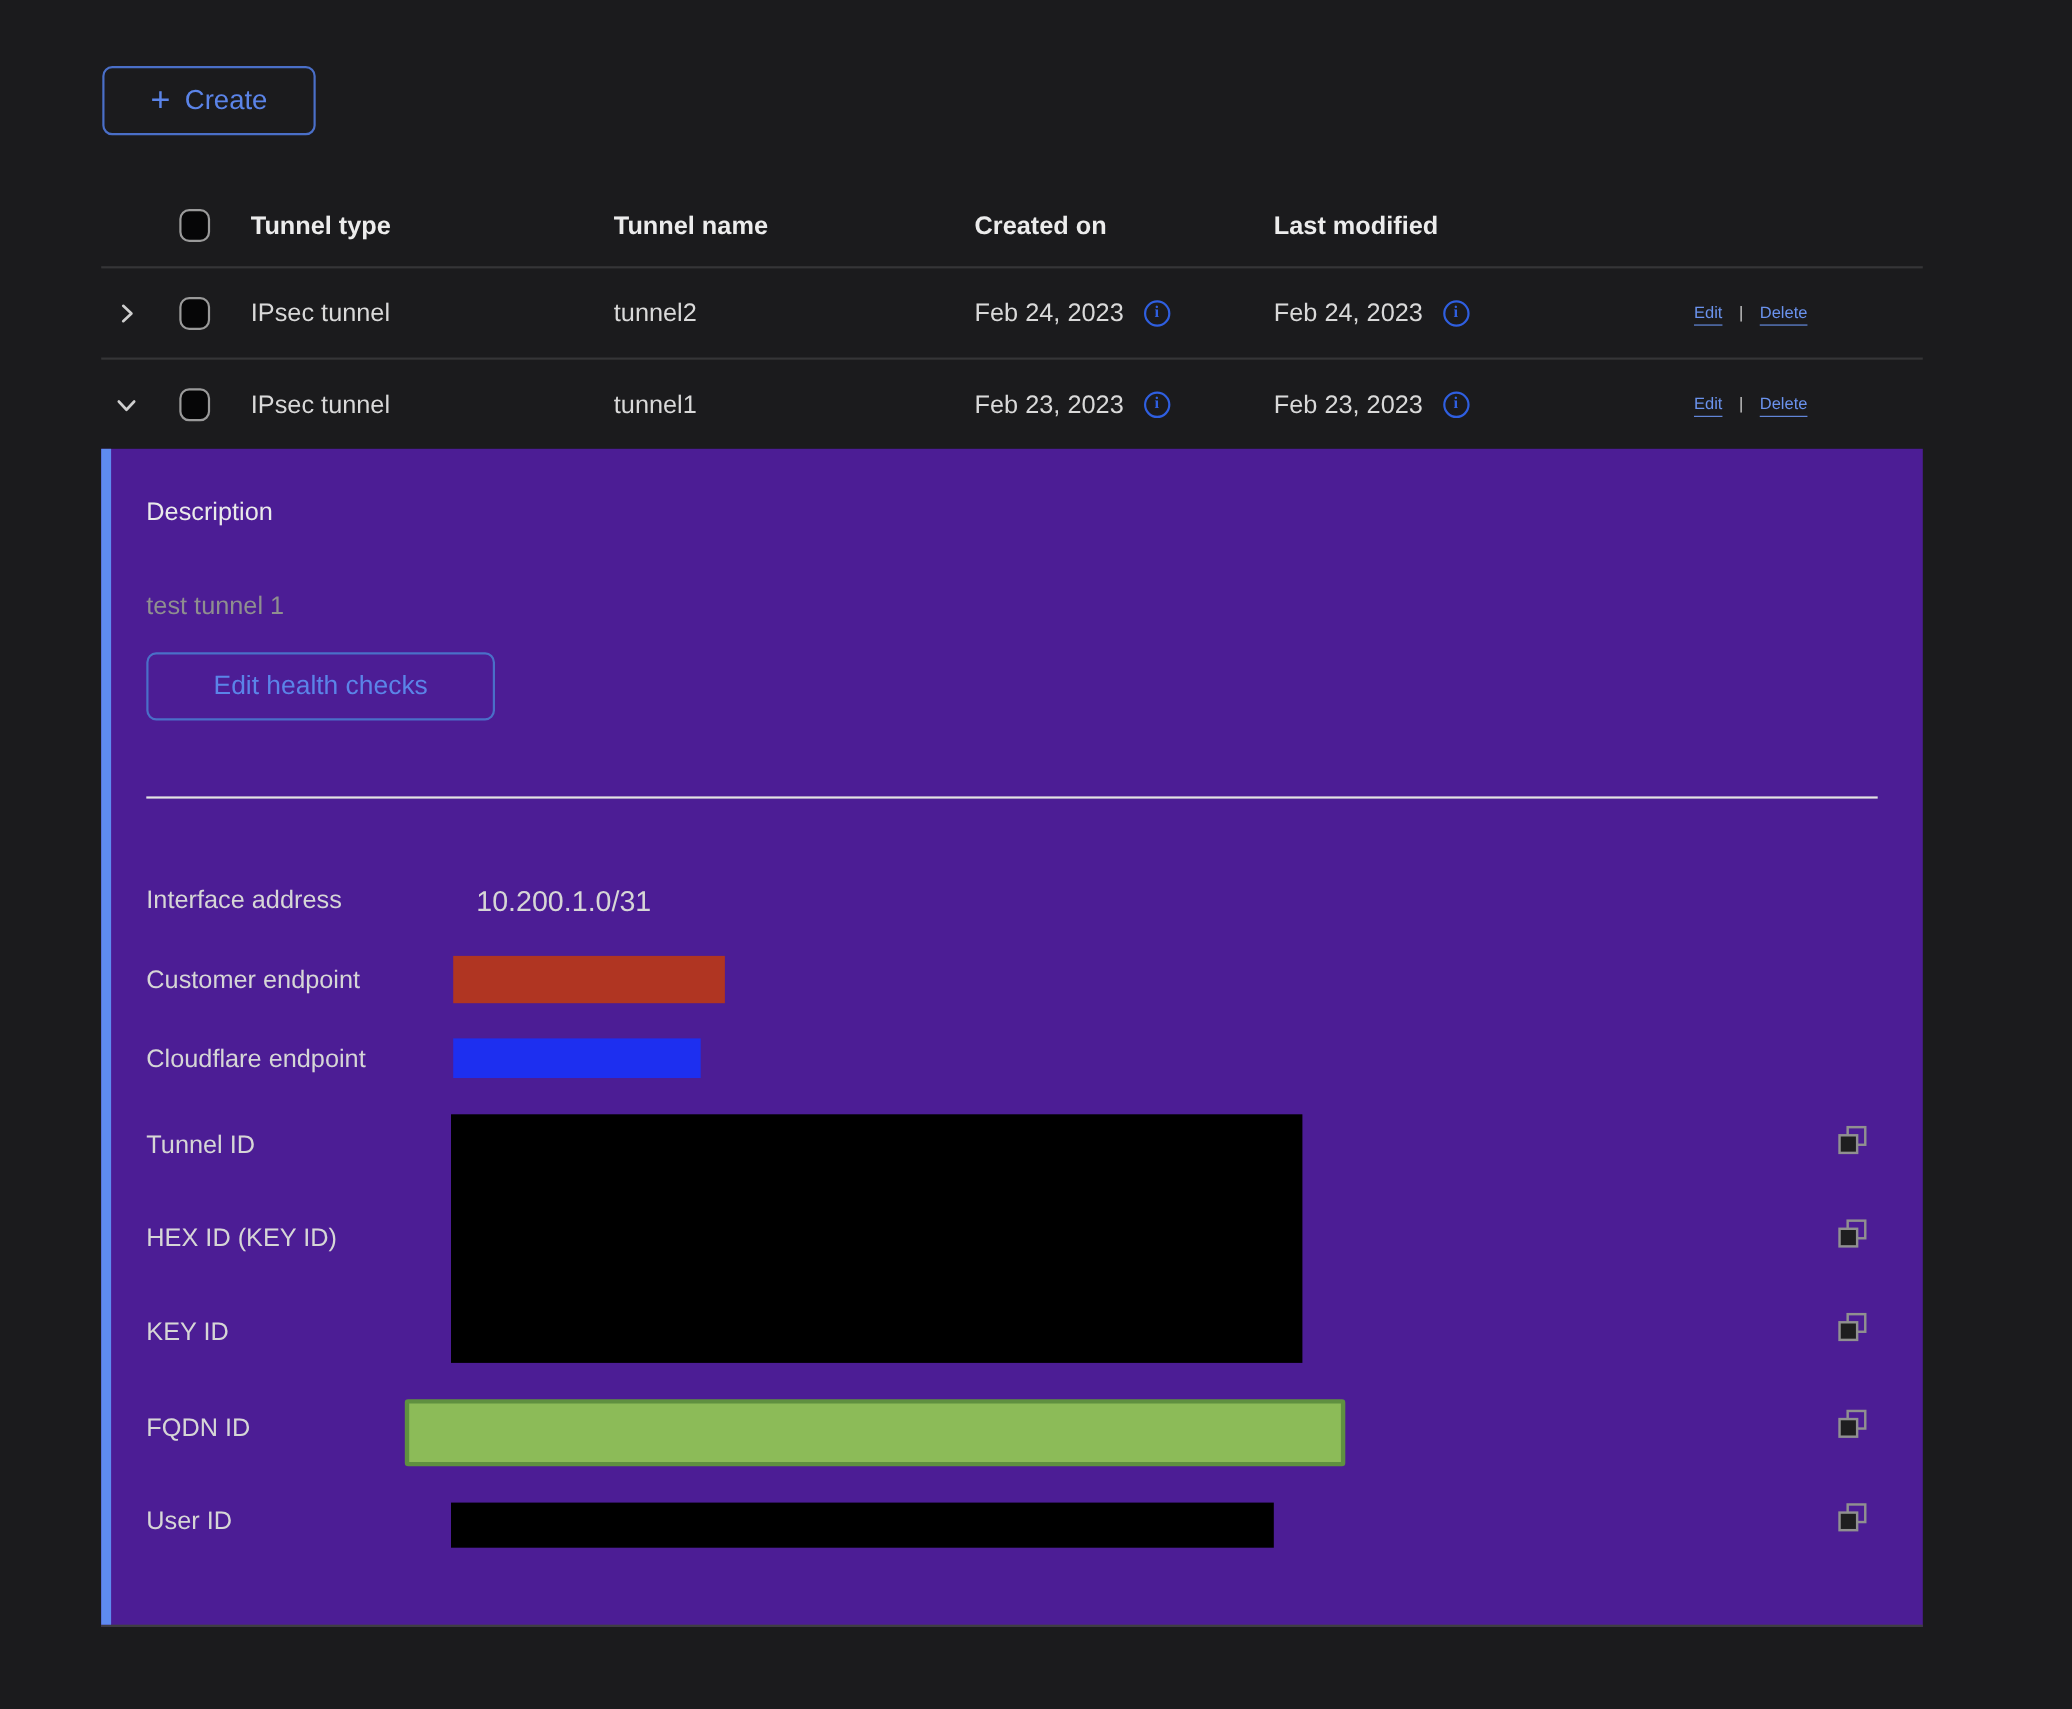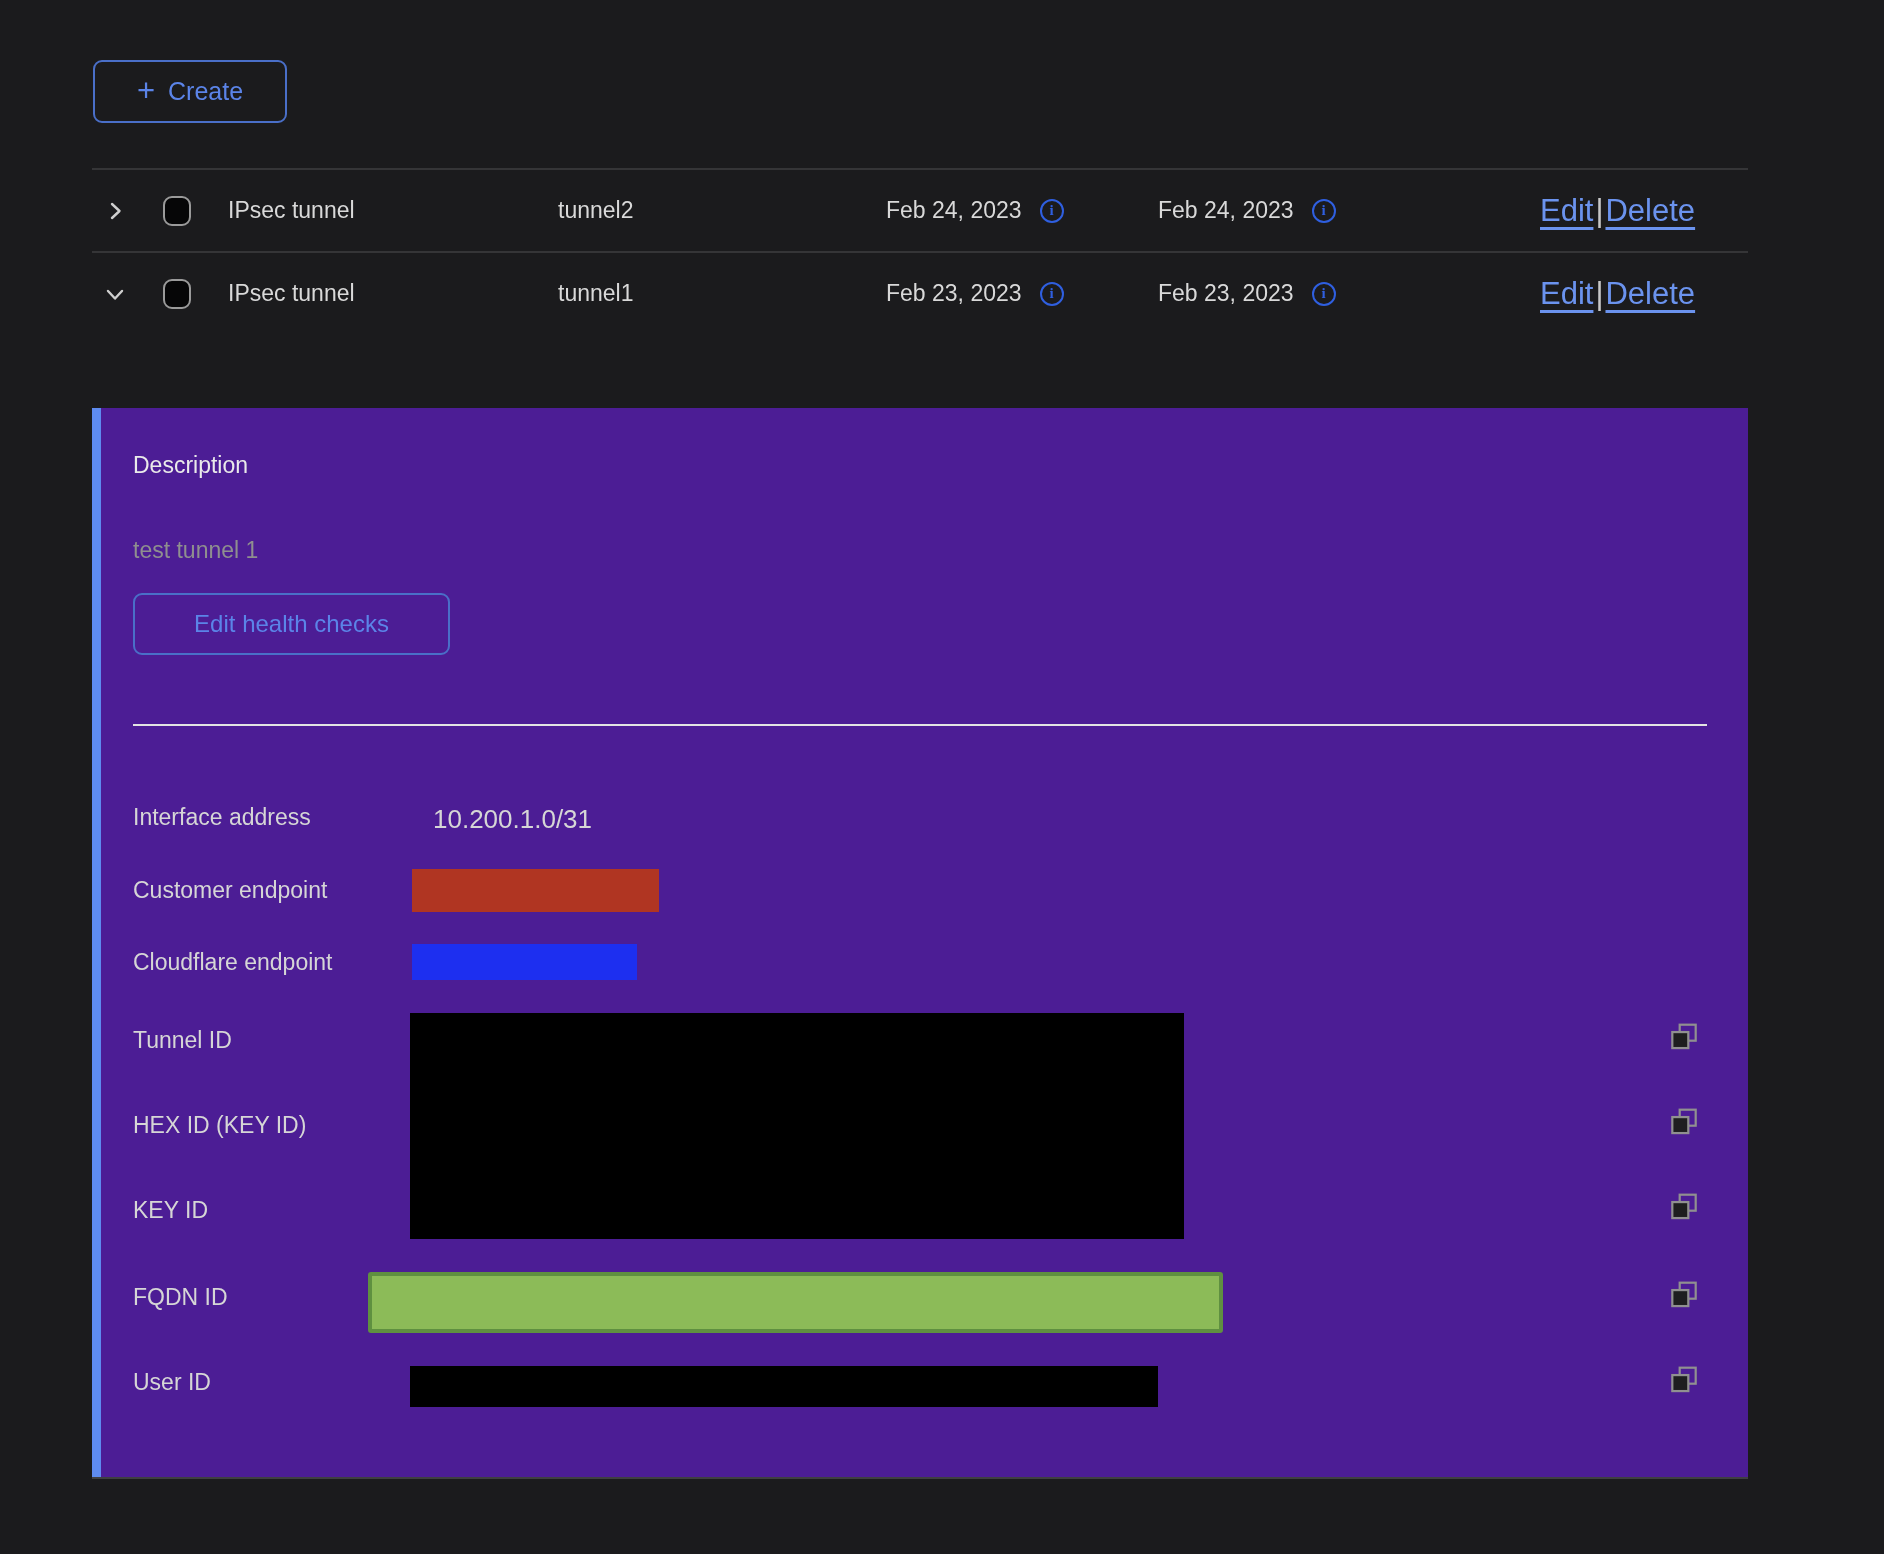--- a/index.html
+++ b/index.html
@@ -31,21 +31,21 @@
     border-radius: 9px; background: #060607; cursor: pointer;
   }
   .chev { display: flex; justify-content: center; align-items: center; cursor: pointer; }
   .date-cell { display: flex; align-items: center; gap: 18px; }
   .info-icon {
     width: 24px; height: 24px; border: 2px solid var(--info-blue); border-radius: 50%;
     color: var(--info-blue); display: inline-flex; align-items: center; justify-content: center;
     font-size: 15px; font-weight: bold; font-family: "Liberation Serif", serif;
     cursor: pointer; flex: 0 0 auto;
   }
-  .cell-actions { display: flex; align-items: center; gap: 2px; font-size: 31px; color: #c8c8c8; }
+  .cell-actions { display: flex; align-items: center; gap: 15px; font-size: 15px; color: #c8c8c8; }
   .cell-actions a { color: var(--link-blue); text-decoration: underline; text-underline-offset: 6px; cursor: pointer; }
 
   
   .expanded {
     position: absolute; left: 92px; top: 408px; width: 1656px; height: 1071px;
     background: #4c1d95; border-bottom: 2px solid #3f3f41;
   }
   .blue-bar { position: absolute; left: 0; top: 0; width: 9px; height: 100%; background: var(--bar-blue); }
   .d-label { position: absolute; left: 41px; font-size: 23px; color: #d6d6d6; white-space: nowrap; }
   .desc-title { top: 44px; color: #eaeaea; font-weight: 500; }
@@ -90,20 +90,31 @@
 
 <div class="app">
 
   <button class="create-btn">
     <span class="plus">+</span>
     <span>Create</span>
   </button>
 
   <div class="table">
 
+    <div class="trow thead">
+      <div></div>
+      <div class="cell-check">
+        <span class="checkbox"></span>
+      </div>
+      <div>Tunnel type</div>
+      <div>Tunnel name</div>
+      <div>Created on</div>
+      <div>Last modified</div>
+      <div></div>
+    </div>
 
     <div class="trow tbody-row">
       <div class="chev">
         <svg width="24" height="24" viewBox="0 0 24 24">
           <polyline points="9 5 16.5 12 9 19" fill="none" stroke="#cfcfcf" stroke-width="2.4" stroke-linecap="round" stroke-linejoin="round"></polyline>
         </svg>
       </div>
       <div class="cell-check">
         <span class="checkbox"></span>
       </div>

